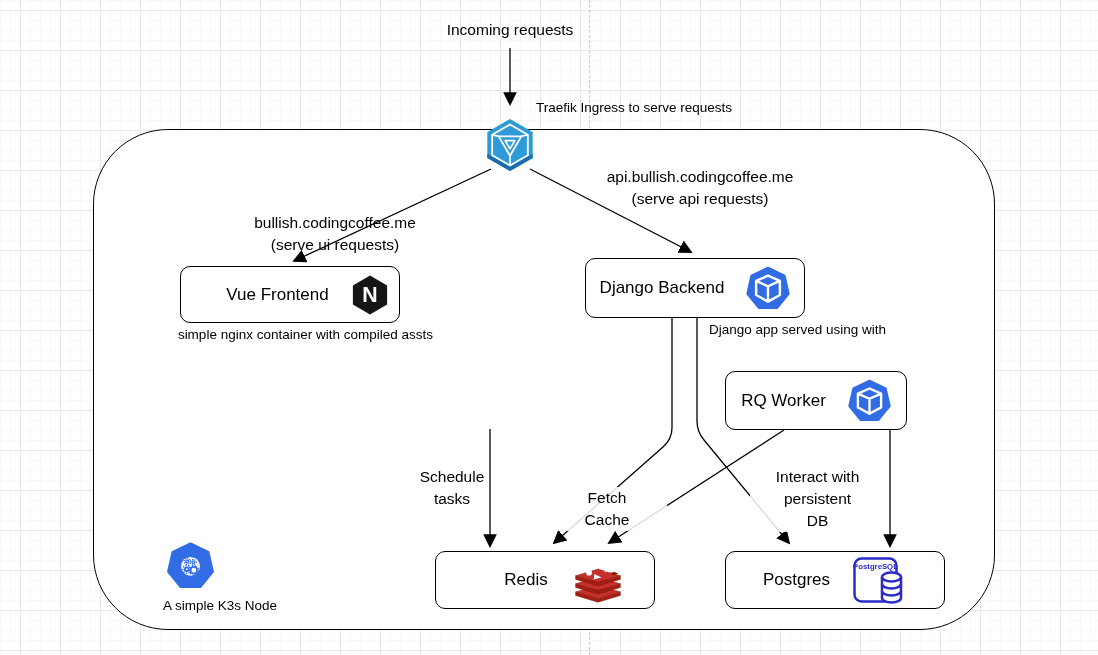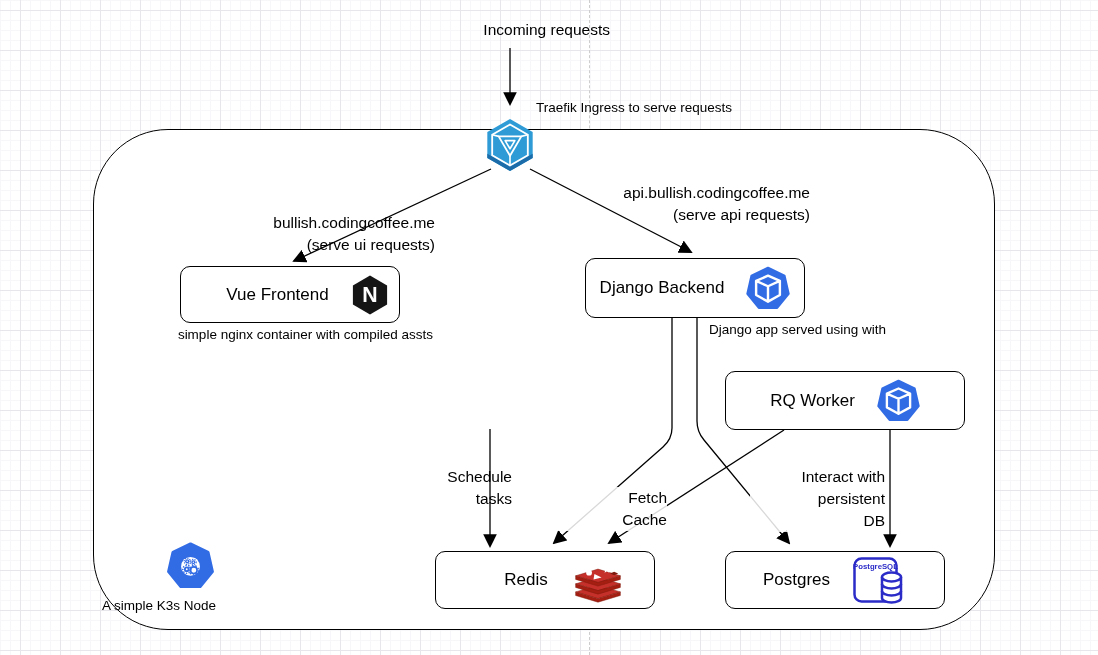--- a/index.html
+++ b/index.html
@@ -21,24 +21,24 @@
     left:93px;top:129px;width:902px;height:501px;background:#fff;
     border:1.4px solid #000;border-radius:75px;z-index:1;box-sizing:border-box;
   }
   .edges{left:0;top:0;z-index:2;pointer-events:none;}
   .edges path{pointer-events:stroke;}
   .node{
     background:#fff;border:1.4px solid #000;border-radius:10px;z-index:3;
     display:flex;align-items:center;justify-content:center;gap:22px;
     font-size:17px;box-sizing:border-box;
   }
-  .txt{z-index:4;text-align:right;}
+  .txt{z-index:4;text-align:center;}
   .note{font-size:13.5px;z-index:4;white-space:nowrap;}
   .biglabel{font-size:15.5px;line-height:22px;}
-  .edgelabel{font-size:15.5px;line-height:22px;z-index:4;text-align:right;}
+  .edgelabel{font-size:15.5px;line-height:22px;z-index:4;text-align:center;}
   .icon{z-index:5;line-height:0;}
 </style>
 </head>
 <body>
 
 <div class="canvas">
 
   <svg width="0" height="0" style="position:absolute">
     <defs>
       <symbol id="pod" viewBox="0 0 100 100">
@@ -79,21 +79,21 @@
       <polygon points="41,42 59,42 50,57" fill="none" stroke="#fff" stroke-width="3" stroke-linejoin="round"></polygon>
       <path d="M29,34 L17,31 M71,34 L83,31 M50,70 L50,88" stroke="#fff" stroke-width="3"></path>
     </svg>
   </div>
   <div class="abs note" style="left:536px;top:100px;">Traefik Ingress to serve requests</div>
 
   <div class="abs txt biglabel" style="left:235px;top:168px;width:200px;margin-top:44px;">
     <div>bullish.codingcoffee.me</div>
     <div>(serve ui requests)</div>
   </div>
-  <div class="abs txt biglabel" style="left:590px;top:182px;width:220px;">
+  <div class="abs txt biglabel" style="left:590px;top:166px;width:220px;">
     <div>api.bullish.codingcoffee.me</div>
     <div>(serve api requests)</div>
   </div>
 
   <div class="abs node" style="left:180px;top:266px;width:220px;height:57px;padding-left:35px;">
     <span>Vue Frontend</span>
     <span class="icon">
       <svg width="38" height="42" viewBox="0 0 100 110">
         <polygon points="50,4 95,30 95,80 50,106 5,80 5,30" fill="#151515"></polygon>
         <text x="50" y="74" font-size="56" font-weight="bold" fill="#fff" text-anchor="middle" font-family="Liberation Sans, sans-serif">N</text>
@@ -106,21 +106,21 @@
     <span>Django Backend</span>
     <span class="icon">
       <svg width="44" height="44" viewBox="0 0 100 100">
           <use href="#pod"></use>
         </svg>
     </span>
   </div>
   <div class="abs note" style="left:709px;top:322px;">Django app served using with</div>
 
 
-  <div class="abs node" style="left:725px;top:371px;width:240px;height:59px;">
+  <div class="abs node" style="left:725px;top:371px;width:182px;height:59px;">
     <span>RQ Worker</span>
     <span class="icon">
       <svg width="43" height="43" viewBox="0 0 100 100">
           <use href="#pod"></use>
         </svg>
     </span>
   </div>
 
   <div class="abs edgelabel" style="left:392px;top:466px;width:120px;">
     <div>Schedule</div>
@@ -187,15 +187,15 @@
         <circle cx="56" cy="43" r="6" stroke-width="2.5" stroke-dasharray="2.5 2.5"></circle>
         <circle cx="42" cy="58" r="8.5" stroke-width="3" stroke-dasharray="3 3"></circle>
         <circle cx="57" cy="60" r="7" stroke-width="3.5"></circle>
         <circle cx="57" cy="60" r="10" stroke-width="3" stroke-dasharray="3.5 3.5"></circle>
       </g>
       <circle cx="43" cy="41" r="1.6" fill="#fff"></circle>
       <circle cx="56" cy="43" r="1.5" fill="#fff"></circle>
       <circle cx="42" cy="58" r="2" fill="#fff"></circle>
     </svg>
   </div>
-  <div class="abs note" style="left:102px;top:598px;width:162px;text-align:left;">A simple K3s Node</div>
+  <div class="abs note" style="left:115px;top:598px;width:162px;text-align:right;">A simple K3s Node</div>
 
 </div>
 
 </body></html>

